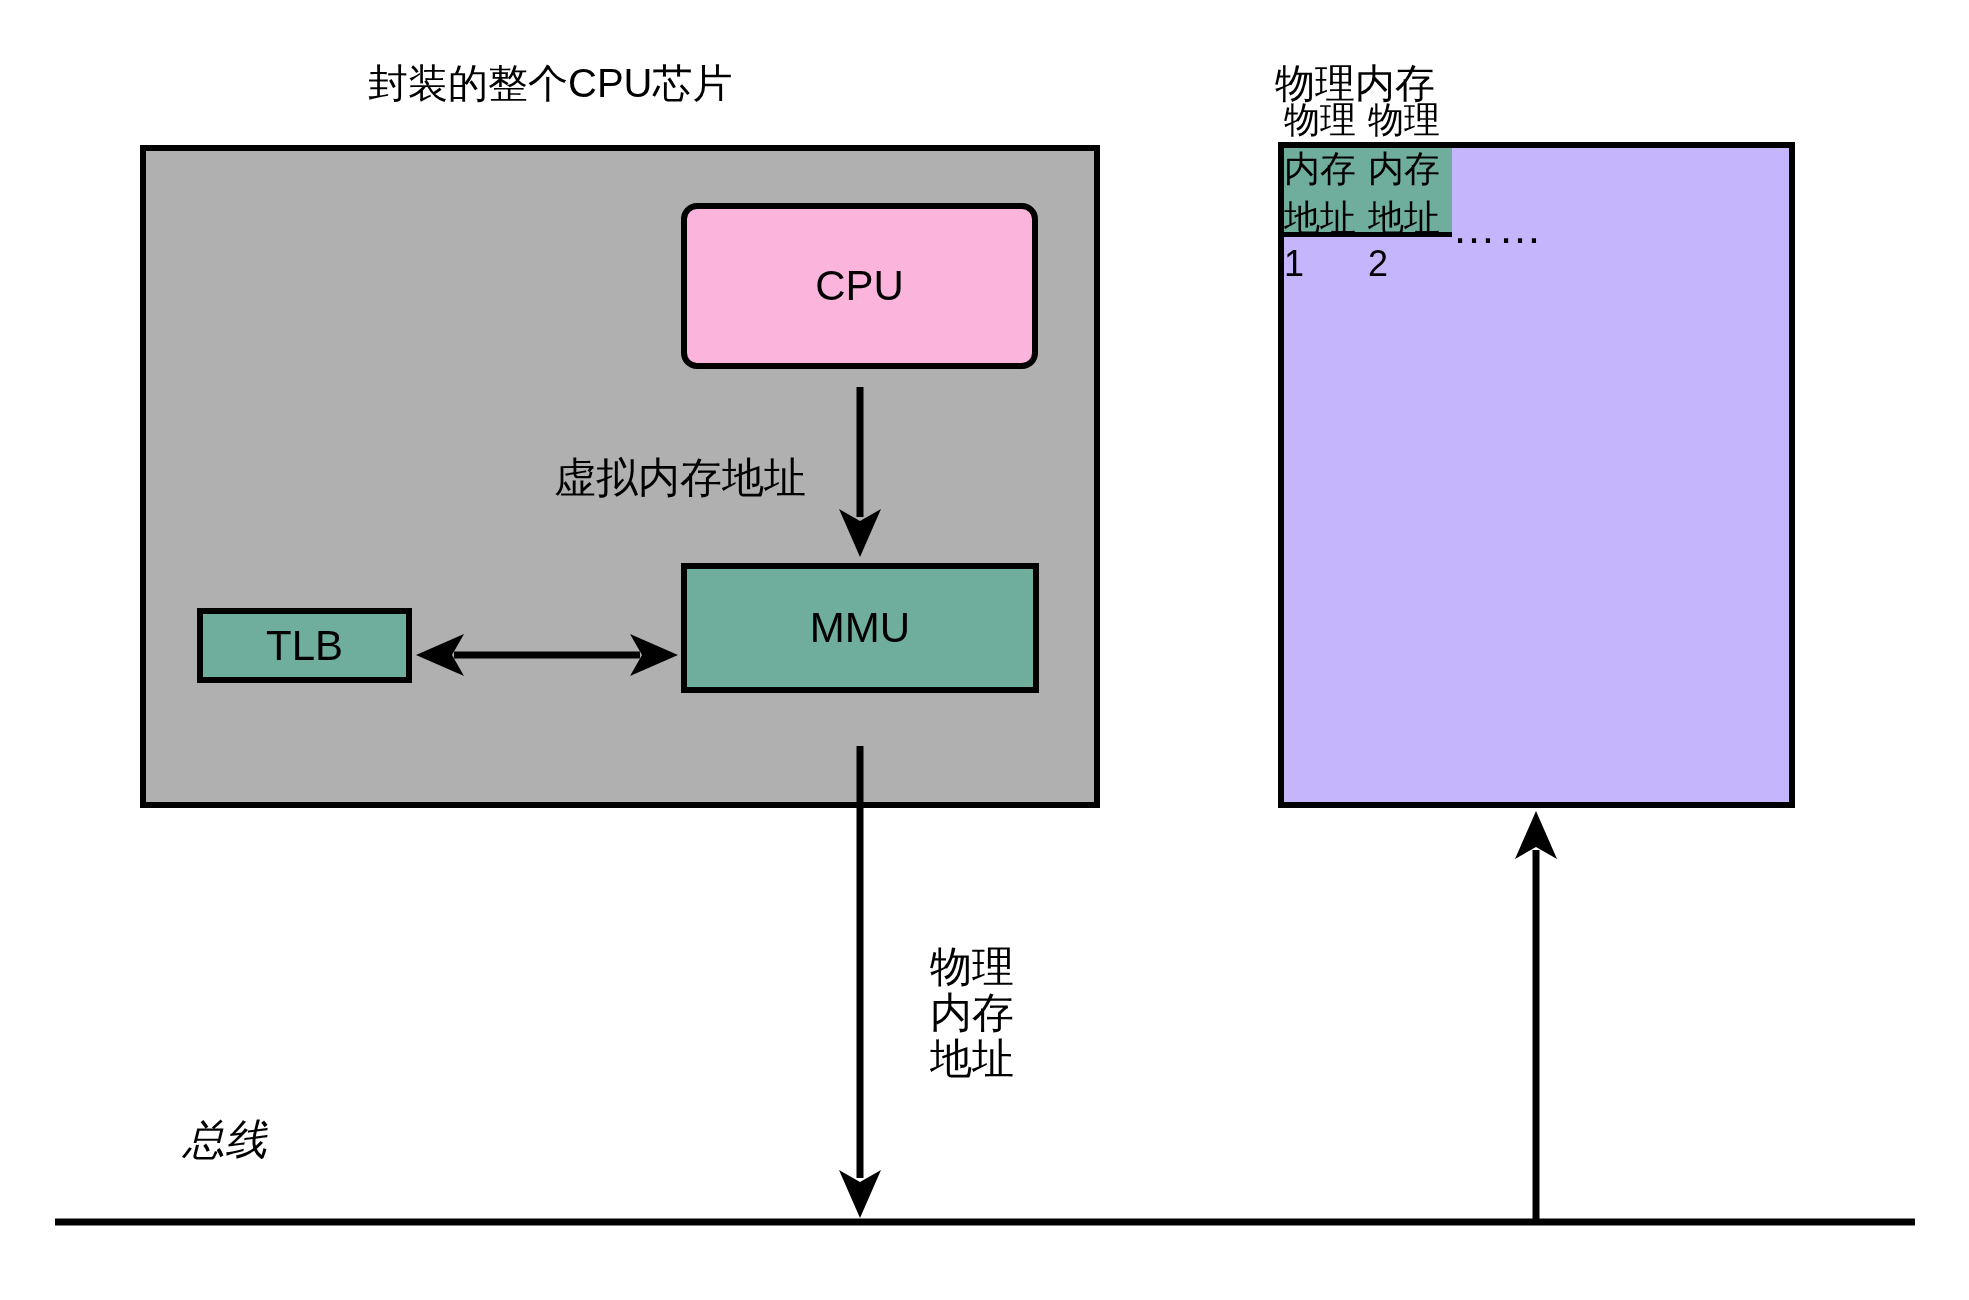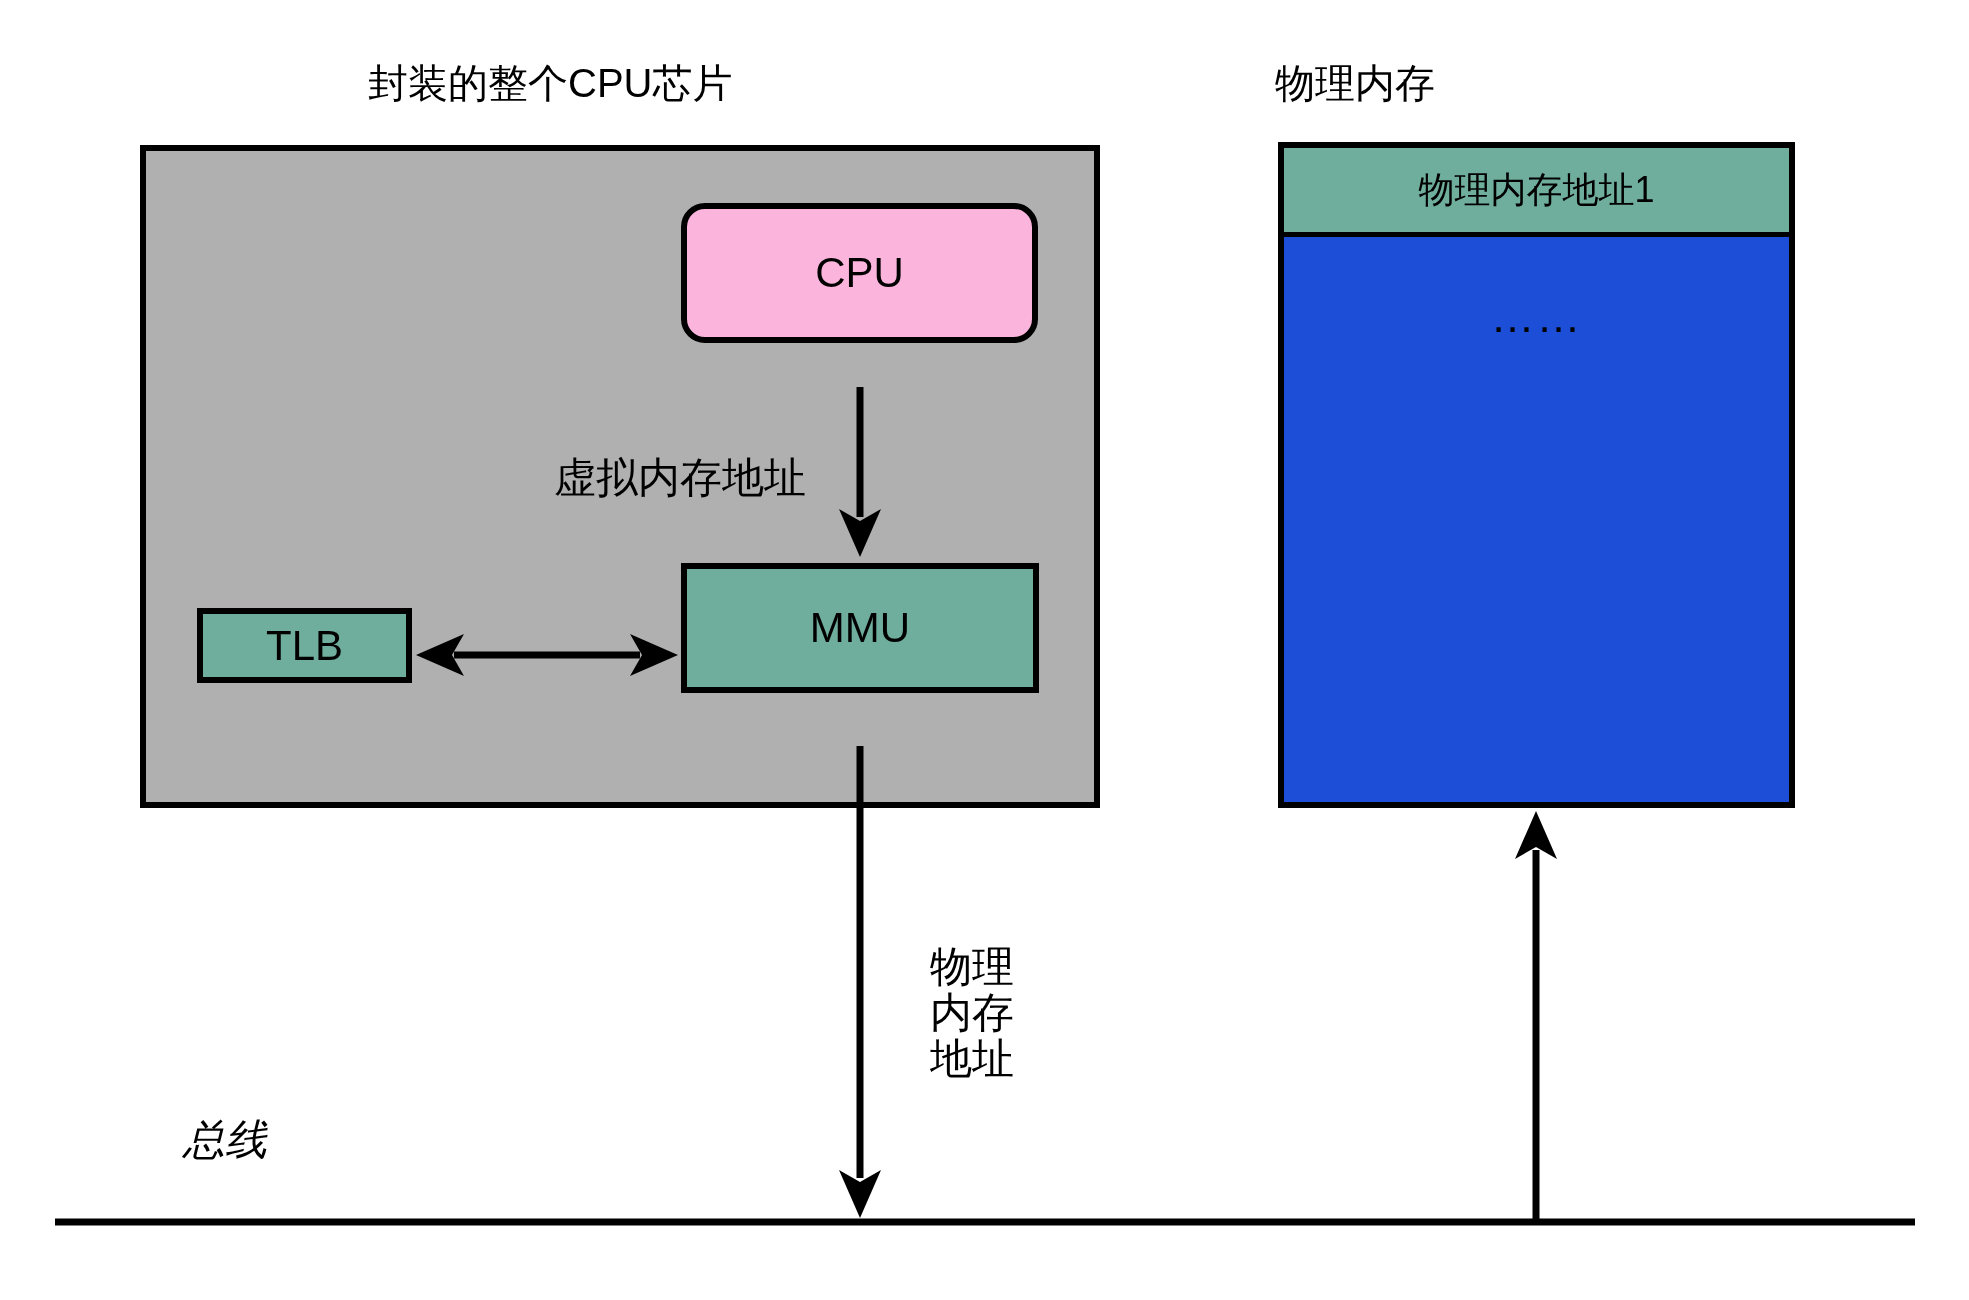--- a/index.html
+++ b/index.html
@@ -28,47 +28,47 @@
     justify-content: center;
   }
   #chip-box {
     left: 140px; top: 145px;
     width: 960px; height: 663px;
     background: #B0B0B0;
     z-index: 1;
   }
   #cpu-box {
     left: 681px; top: 203px;
-    width: 357px; height: 140px;
+    width: 357px; height: 166px;
     background: #FBB5DC;
-    border-radius: 24px;
+    border-radius: 16px;
     z-index: 2;
     font-size: 42px;
   }
   #mmu-box {
     left: 681px; top: 563px;
     width: 358px; height: 130px;
     background: #6FAD9D;
     z-index: 2;
     font-size: 42px;
   }
   #tlb-box {
     left: 197px; top: 608px;
     width: 215px; height: 75px;
     background: #6FAD9D;
     z-index: 2;
     font-size: 42px;
   }
   #memory-box {
     left: 1278px; top: 142px;
     width: 517px; height: 666px;
-    background: #1d4ed8;
+    background: #c4b5fd;
     z-index: 1;
     display: flex;
-    flex-direction: column;
+    flex-direction: row;
     align-items: stretch;
     justify-content: flex-start;
   }
   .mem-row {
     height: 84px;
     flex: 0 0 84px;
     border-bottom: 5px solid #000000;
     background: #6FAD9D;
     display: flex;
     align-items: center;
@@ -127,20 +127,23 @@
   </div>
 
   <div class="box" id="tlb-box">
     <span>TLB</span>
   </div>
 
   <div class="box" id="memory-box">
     <div class="mem-row">
       <span>物理内存地址1</span>
     </div>
+    <div class="mem-row">
+      <span>物理内存地址2</span>
+    </div>
     <div class="mem-ellipsis">……</div>
   </div>
 
   <div class="label" id="virtual-address-label">虚拟内存地址</div>
 
   <div class="label" id="physical-address-label">
     <div>物理</div>
     <div>内存</div>
     <div>地址</div>
   </div>

